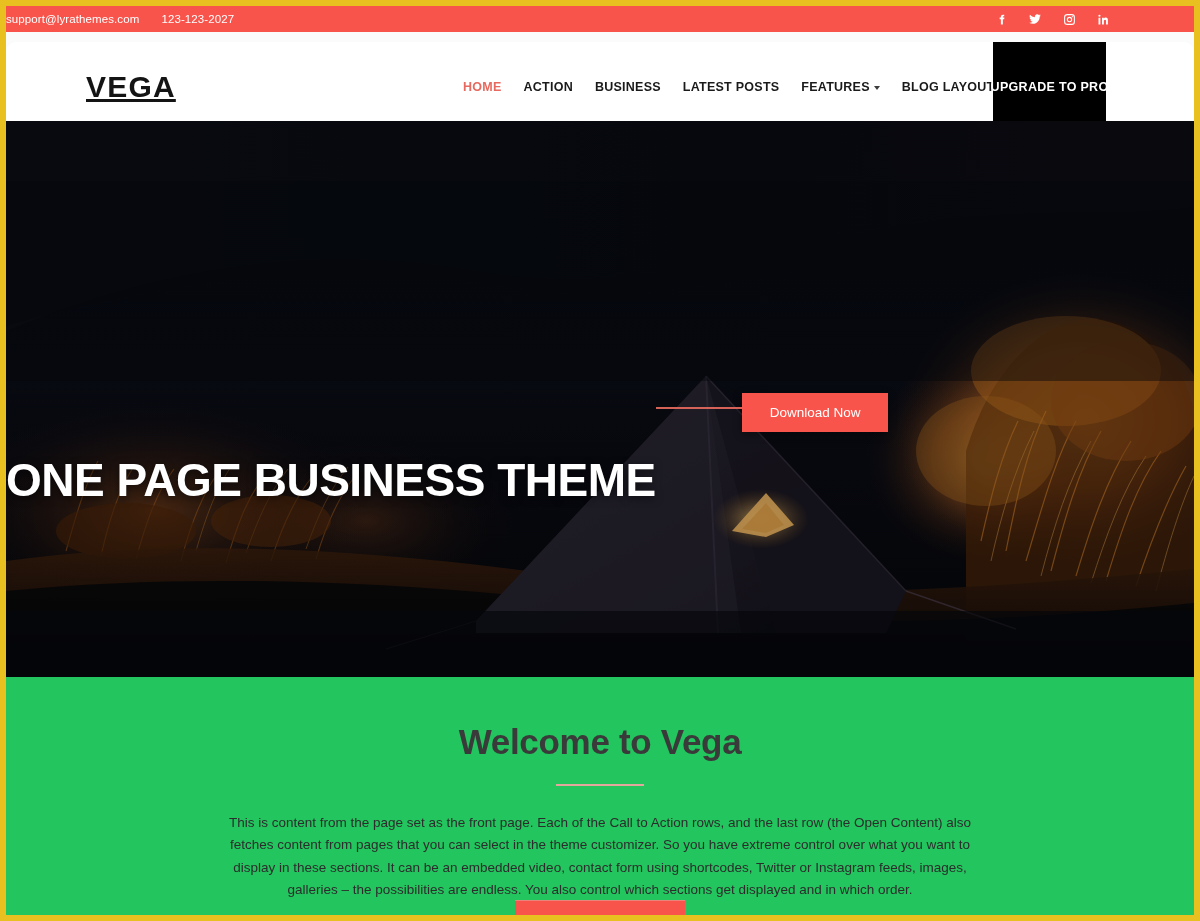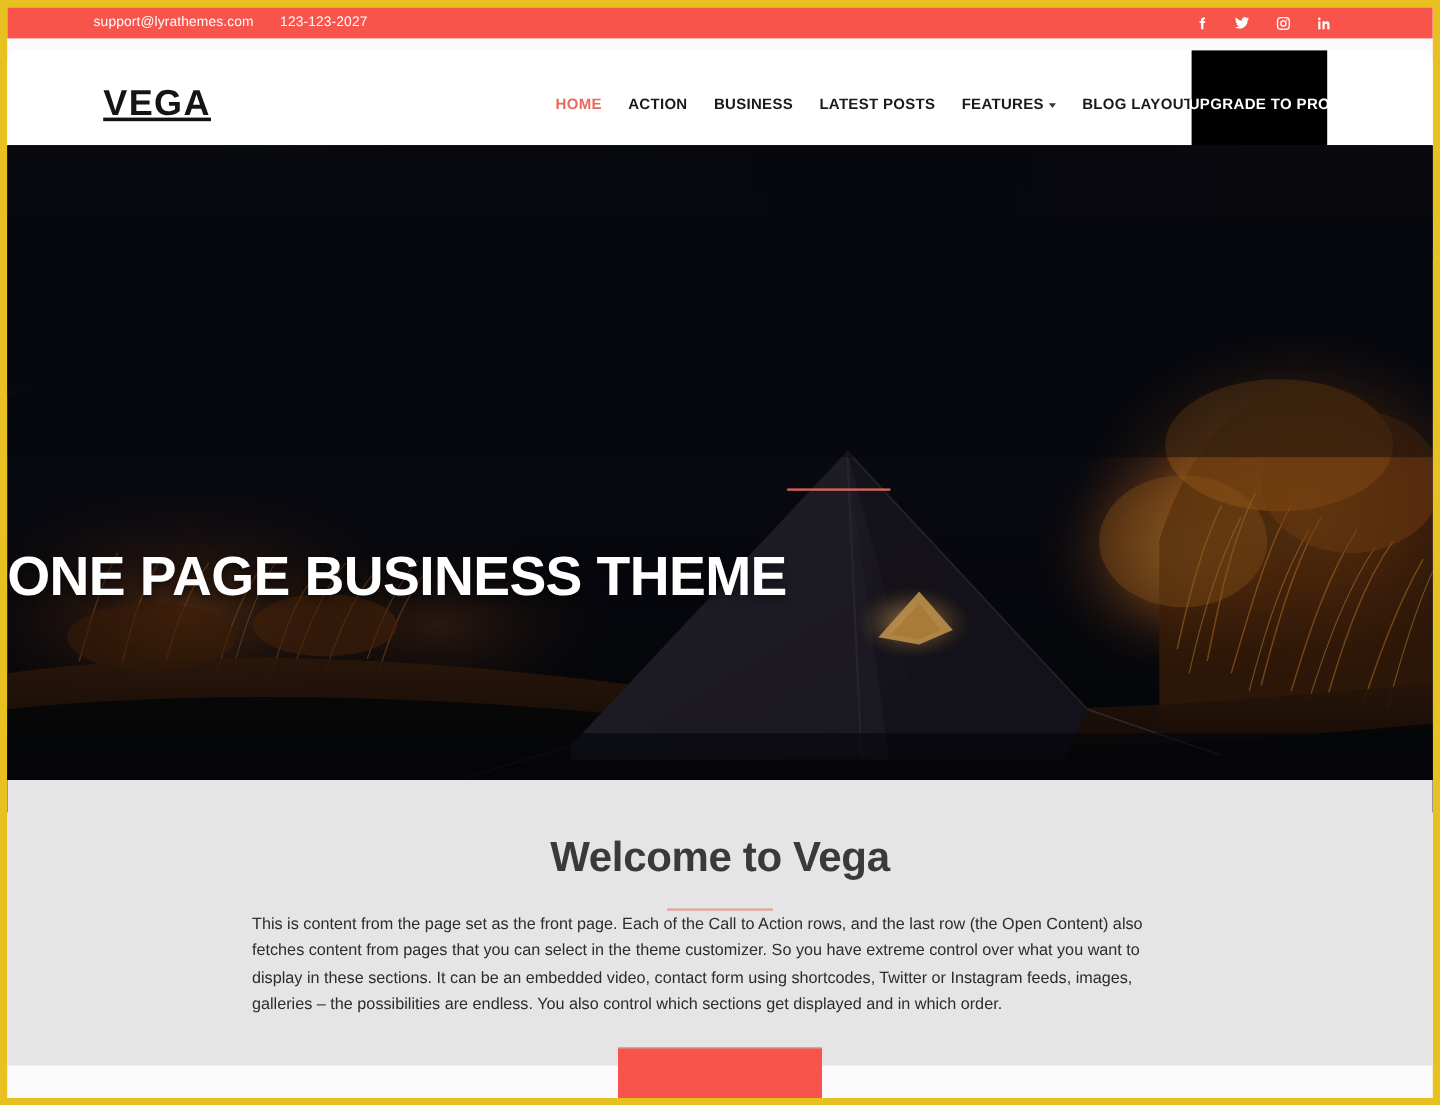--- a/index.html
+++ b/index.html
@@ -18,21 +18,21 @@
     overflow:hidden;
   }
 
   
   .topbar {
     position:absolute; left:0; top:0;
     width:1188px; height:26px;
     background:#f9544b;
     display:flex; align-items:center;
   }
-  .topbar-left { display:flex; align-items:center; padding-left:72px; gap:22px; }
+  .topbar-left { display:flex; align-items:center; gap:22px; }
   .topbar-link {
     color:#ffffff;
     font-size:11.5px;
     letter-spacing:.1px;
     text-decoration:none;
     white-space:nowrap;
   }
   .topbar-right {
     margin-left:auto;
     display:flex; align-items:center; gap:20px;
@@ -142,40 +142,41 @@
     color:#ffffff;
     font-size:13.5px;
     padding:12px 28px;
     text-decoration:none;
     display:inline-block;
     box-shadow:0 2px 9px rgba(0,0,0,.3);
   }
 
   
   .welcome {
-    position:absolute; left:0; top:644px;
+    position:absolute; left:0; top:671px;
     width:1188px; height:238px;
-    background:#e5e5e5;
+    background:#22c55e;
     display:flex; flex-direction:column; align-items:center;
   }
   .welcome-title {
     margin-top:45px;
     font-size:35px;
     font-weight:bold;
     color:#3a3a3a;
     letter-spacing:-.3px;
   }
   .welcome-divider {
     margin-top:22px;
     width:88px; height:1.5px;
     background:#e3a79e;
   }
   .welcome-text {
+    margin-top:26px;
     width:780px;
-    text-align:left;
+    text-align:center;
     font-size:13.5px;
     line-height:22.5px;
     color:#2c2c2c;
   }
   .welcome-cta {
     position:absolute;
     left:50%; transform:translateX(-50%);
     top:223px;
     width:170px; height:44px;
     background:#f9544b;
@@ -362,20 +363,21 @@
       </g>
 
       <rect width="1188" height="556" fill="#000000" opacity="0.22"></rect>
       <rect width="1188" height="260" fill="#04060c" opacity="0.45"></rect>
       <rect y="490" width="1188" height="66" fill="#04060a" opacity="0.65"></rect>
     </svg>
 
     <div class="hero-content">
       <h1 class="hero-title">ONE PAGE BUSINESS THEME</h1>
       <div class="hero-divider"></div>
+      <a class="hero-cta" href="#">Download Now</a>
     </div>
   </div>
 
   <div class="welcome">
     <h2 class="welcome-title">Welcome to Vega</h2>
     <div class="welcome-divider"></div>
     <p class="welcome-text">This is content from the page set as the front page. Each of the Call to Action rows, and the last row (the Open Content) also fetches content from pages that you can select in the theme customizer. So you have extreme control over what you want to display in these sections. It can be an embedded video, contact form using shortcodes, Twitter or Instagram feeds, images, galleries – the possibilities are endless. You also control which sections get displayed and in which order.</p>
     <div class="welcome-cta"></div>
   </div>
 

